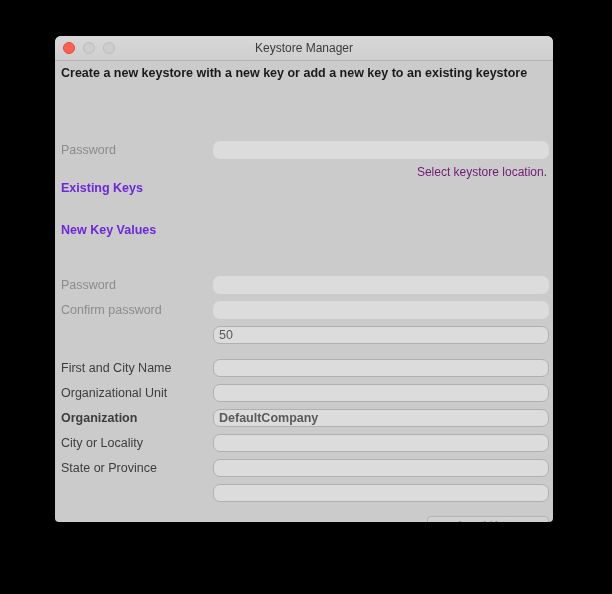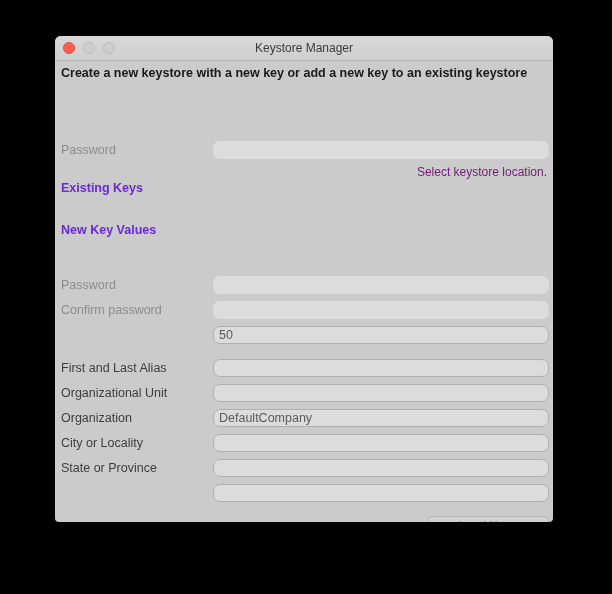--- a/index.html
+++ b/index.html
@@ -217,30 +217,30 @@
     <div class="row" style="top:238px;">
       <div class="label">Confirm password</div>
       <div class="field"></div>
     </div>
 
     <div class="row" style="top:263px;">
       <div class="field bordered">50</div>
     </div>
 
     <div class="row" style="top:296px;">
-      <div class="label enabled">First and Last Alias</div>
+      <div class="label enabled">First and City Name</div>
       <div class="field bordered"></div>
     </div>
 
     <div class="row" style="top:321px;">
       <div class="label enabled">Organizational Unit</div>
       <div class="field bordered"></div>
     </div>
 
-    <div class="row" style="top:346px;">
+    <div class="row" style="top:346px;font-weight:bold;">
       <div class="label enabled">Organization</div>
       <div class="field bordered">DefaultCompany</div>
     </div>
 
     <div class="row" style="top:396px;">
       <div class="label enabled">State or Province</div>
       <div class="field bordered"></div>
     </div>
 
     <div class="row" style="top:371px;">

